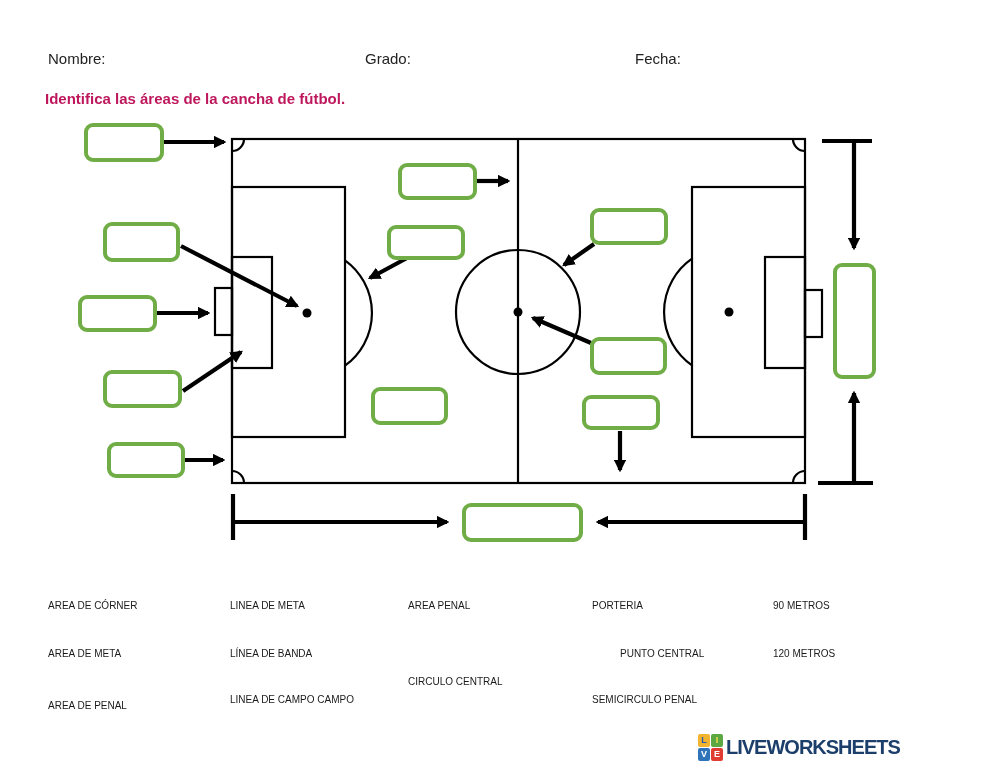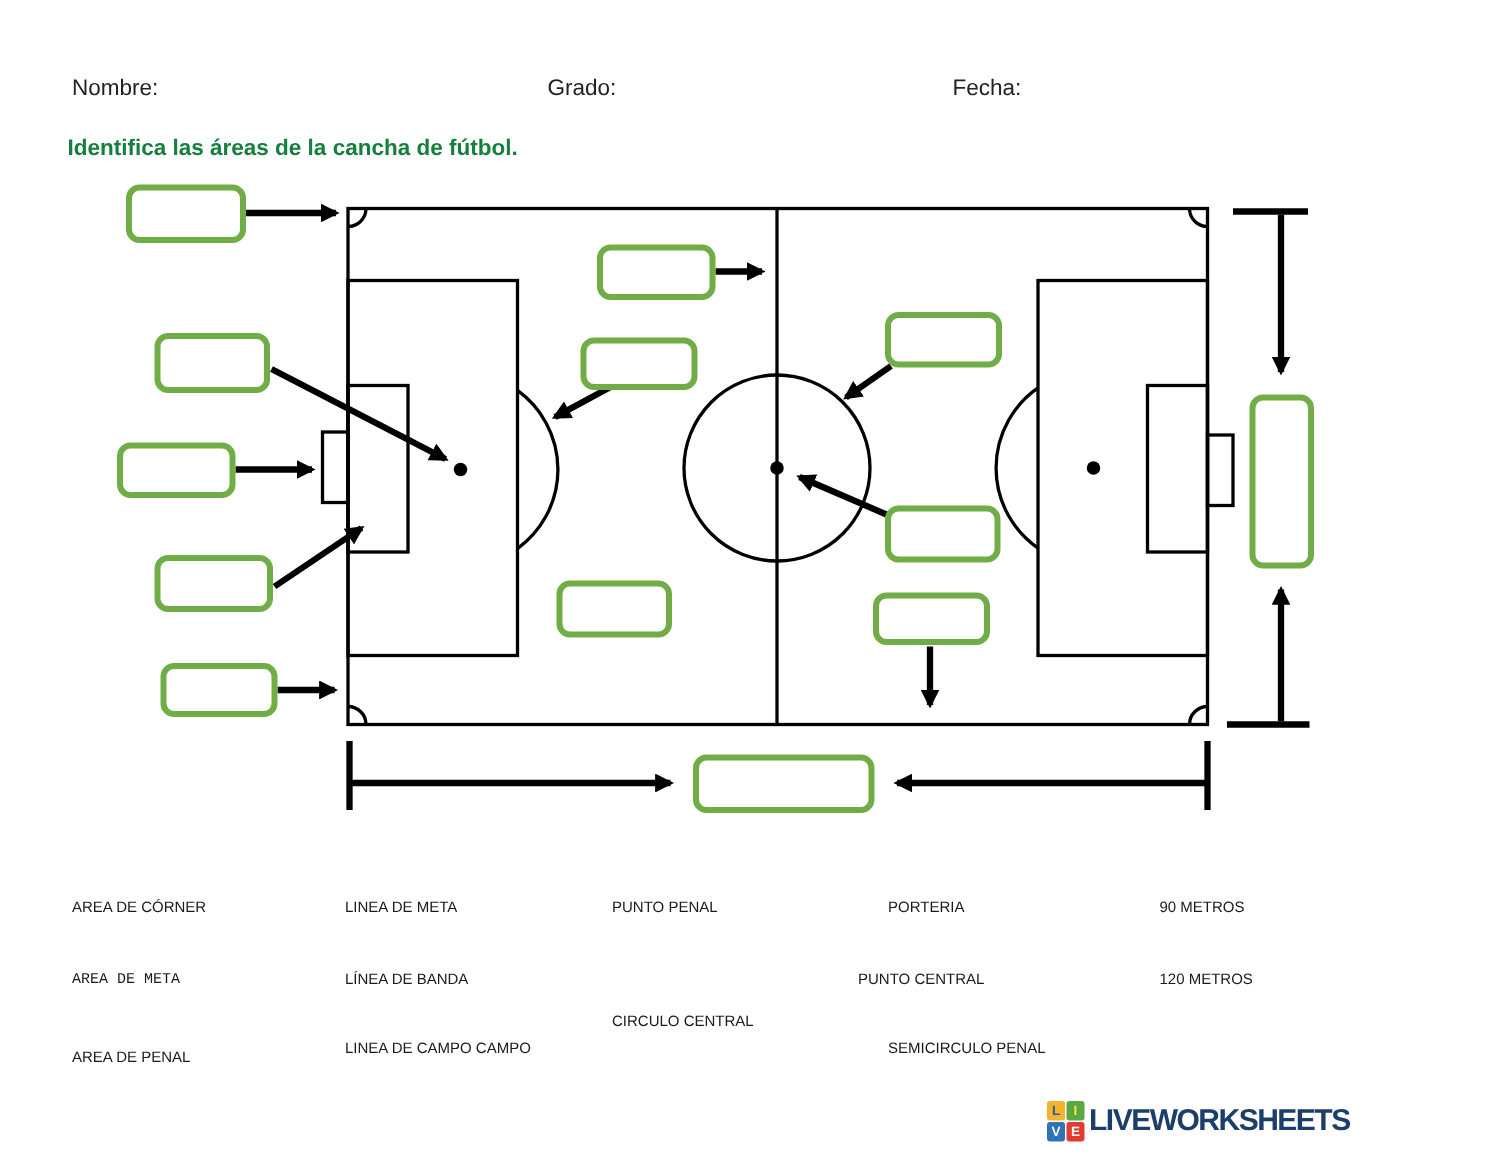--- a/index.html
+++ b/index.html
@@ -1,20 +1,20 @@
 <!DOCTYPE html>
 <html><head>
 <meta charset="utf-8">
 <style>
   html,body{margin:0;padding:0;background:#fff;}
   .page{position:relative;width:1000px;height:772px;background:#ffffff;
         font-family:"Liberation Sans",sans-serif;color:#1a1a1a;overflow:hidden;}
   .abs{position:absolute;}
   .hdr-label{font-size:15px;color:#222;}
-  .instruction{font-size:15px;font-weight:bold;color:#15803d;}
+  .instruction{font-size:15px;font-weight:bold;color:#be185d;}
   svg.diagram{position:absolute;left:0;top:0;width:1000px;height:772px;}
   .answer-box{position:absolute;box-sizing:border-box;border:4px solid #70ad47;
               border-radius:9px;background:#ffffff;}
   .wb-item{position:absolute;font-size:10px;color:#1a1a1a;white-space:nowrap;}
   .logo{position:absolute;left:698px;top:734px;display:flex;align-items:center;}
   .logo-tiles{display:grid;grid-template-columns:12px 12px;grid-template-rows:13px 13px;
               gap:1px;margin-right:3px;}
   .tile{display:flex;align-items:center;justify-content:center;border-radius:2px;
         font-size:9px;font-weight:bold;line-height:1;}
   .tile-l{background:#f2b32e;color:#2a5caa;}
@@ -105,27 +105,27 @@
   <div class="answer-box" style="left:371px;top:387px;width:77px;height:38px;"></div>
   <div class="answer-box" style="left:590px;top:208px;width:78px;height:37px;"></div>
   <div class="answer-box" style="left:590px;top:337px;width:77px;height:38px;"></div>
   <div class="answer-box" style="left:582px;top:395px;width:78px;height:35px;"></div>
   <div class="answer-box" style="left:833px;top:263px;width:43px;height:116px;"></div>
   <div class="answer-box" style="left:462px;top:503px;width:121px;height:39px;"></div>
 
   <div>
     <span class="wb-item" style="left:48px;top:600px;">AREA DE CÓRNER</span>
     <span class="wb-item" style="left:230px;top:600px;">LINEA DE META</span>
-    <span class="wb-item" style="left:408px;top:600px;">PUNTO PENAL</span>
+    <span class="wb-item" style="left:408px;top:600px;">AREA PENAL</span>
     <span class="wb-item" style="left:592px;top:600px;">PORTERIA</span>
     <span class="wb-item" style="left:773px;top:600px;text-align:center;">90 METROS</span>
-    <span class="wb-item" style="left:48px;top:648px;font-family:Liberation Mono, monospace;">AREA DE META</span>
+    <span class="wb-item" style="left:48px;top:648px;">AREA DE META</span>
     <span class="wb-item" style="left:230px;top:648px;">LÍNEA DE BANDA</span>
     <span class="wb-item" style="left:408px;top:676px;text-align:center;">CIRCULO CENTRAL</span>
-    <span class="wb-item" style="left:572px;top:648px;">PUNTO CENTRAL</span>
+    <span class="wb-item" style="left:620px;top:648px;">PUNTO CENTRAL</span>
     <span class="wb-item" style="left:773px;top:648px;">120 METROS</span>
     <span class="wb-item" style="left:48px;top:700px;">AREA DE PENAL</span>
     <span class="wb-item" style="left:230px;top:694px;">LINEA DE CAMPO CAMPO</span>
     <span class="wb-item" style="left:592px;top:694px;">SEMICIRCULO PENAL</span>
   </div>
 
   <div class="logo">
     <span class="logo-tiles">
       <span class="tile tile-l">L</span>
       <span class="tile tile-i">I</span>

